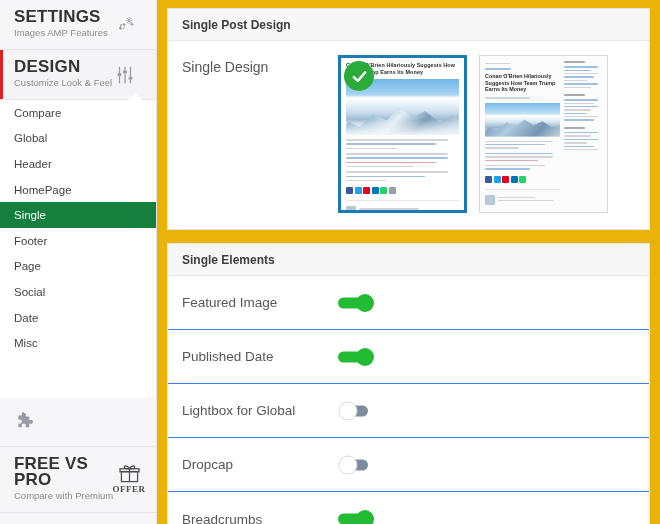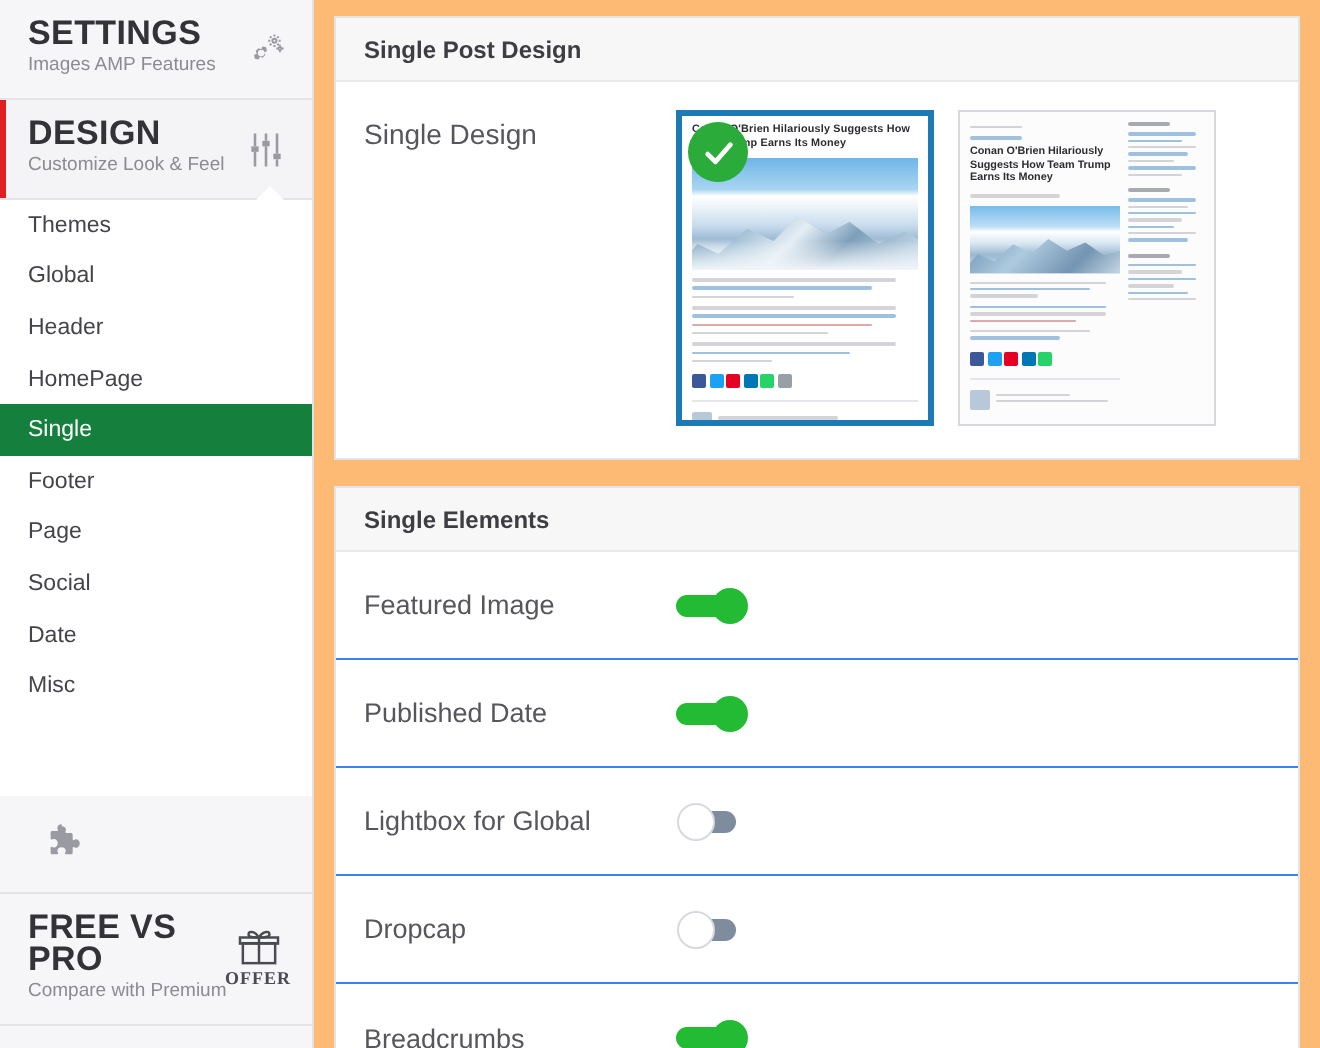--- a/index.html
+++ b/index.html
@@ -44,21 +44,21 @@
   .sb-title {
     font-size: 17px; font-weight: bold; color: #333337;
     letter-spacing: .2px; line-height: 16px;
   }
   .sb-sub {
     font-size: 9.5px; color: #8b8b92; line-height: 14px;
     margin-top: 1px; white-space: nowrap;
   }
   .sb-ico {
     flex: 0 0 auto; width: 30px; height: 30px;
-    display: flex; align-items: center; justify-content: flex-end;
+    display: flex; align-items: center; justify-content: flex-start;
     color: #9a9aa2;
   }
   .sb-ico.offer { flex-direction: column; color: #4a4a52; }
   .offer-word { font-family: "Liberation Serif", serif; font-size: 9px; font-weight: bold; letter-spacing: .5px; margin-top: 1px; }
 
   .sb-menu { background: #ffffff; }
   .sb-item {
     height: 25.6px;
     display: flex; align-items: center;
     padding-left: 14px;
@@ -69,21 +69,21 @@
   }
   .sb-item.sel { background: #15803d; color: #ffffff; }
   .sb-tail { background: #ffffff; height: 42px; }
   .sb-bottomfill { background: #f6f6f8; height: 100%; }
 
   
   .main {
     flex: 1 1 auto; height: 524px;
     padding: 8px 10px 0 10px;
     overflow: hidden;
-    background: #fdba74;
+    background: #eab308;
   }
   .panel {
     background: #ffffff;
     border: 1px solid #e4e4e7;
     margin-bottom: 13px;
   }
   .panel-head {
     background: #f7f7f8;
     border-bottom: 1px solid #e9e9ec;
     height: 32px;
@@ -217,21 +217,21 @@
           <rect x="4" y="10" width="4" height="3" fill="#9a9aa2" stroke="none"></rect>
           <rect x="10" y="7" width="4" height="3" fill="#9a9aa2" stroke="none"></rect>
           <rect x="16" y="14" width="4" height="3" fill="#9a9aa2" stroke="none"></rect>
         </svg>
       </div>
       <div class="arrow"></div>
     </div>
 
     <div class="sb-menu">
       <div class="sb-item">
-          <span>Themes</span>
+          <span>Compare</span>
         </div>
       <div class="sb-item">
           <span>Global</span>
         </div>
       <div class="sb-item">
           <span>Header</span>
         </div>
       <div class="sb-item">
           <span>HomePage</span>
         </div>

